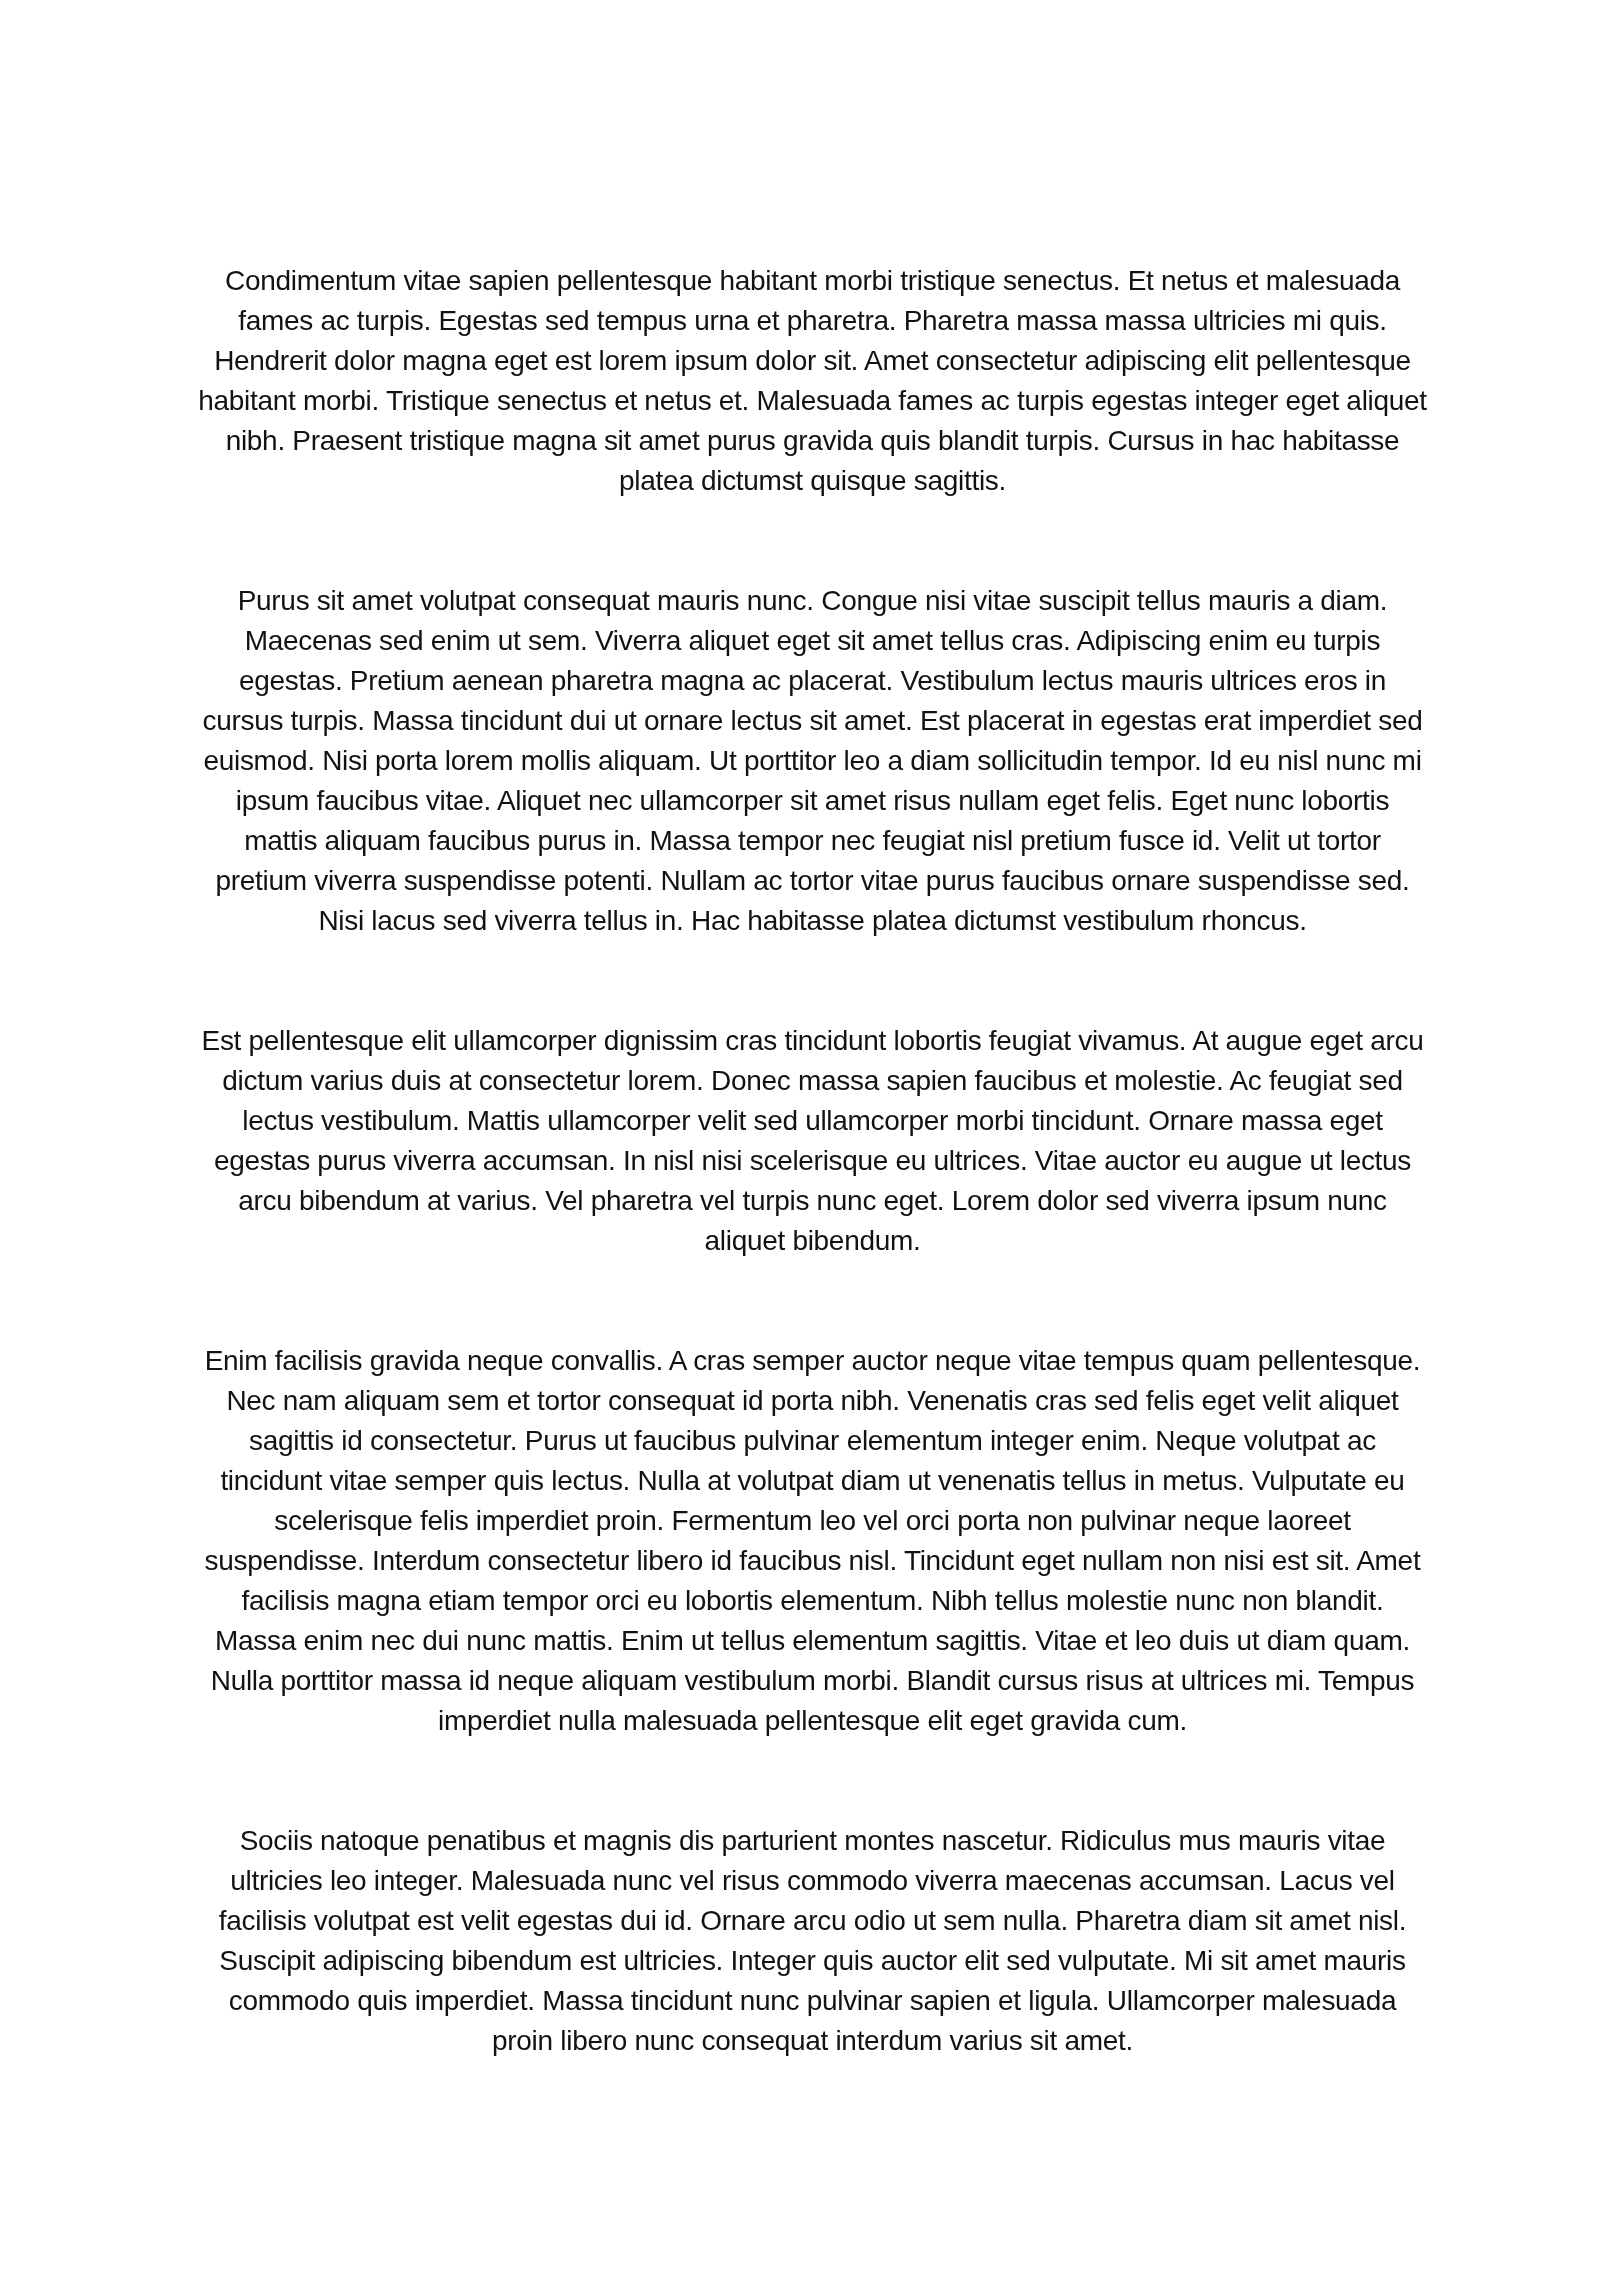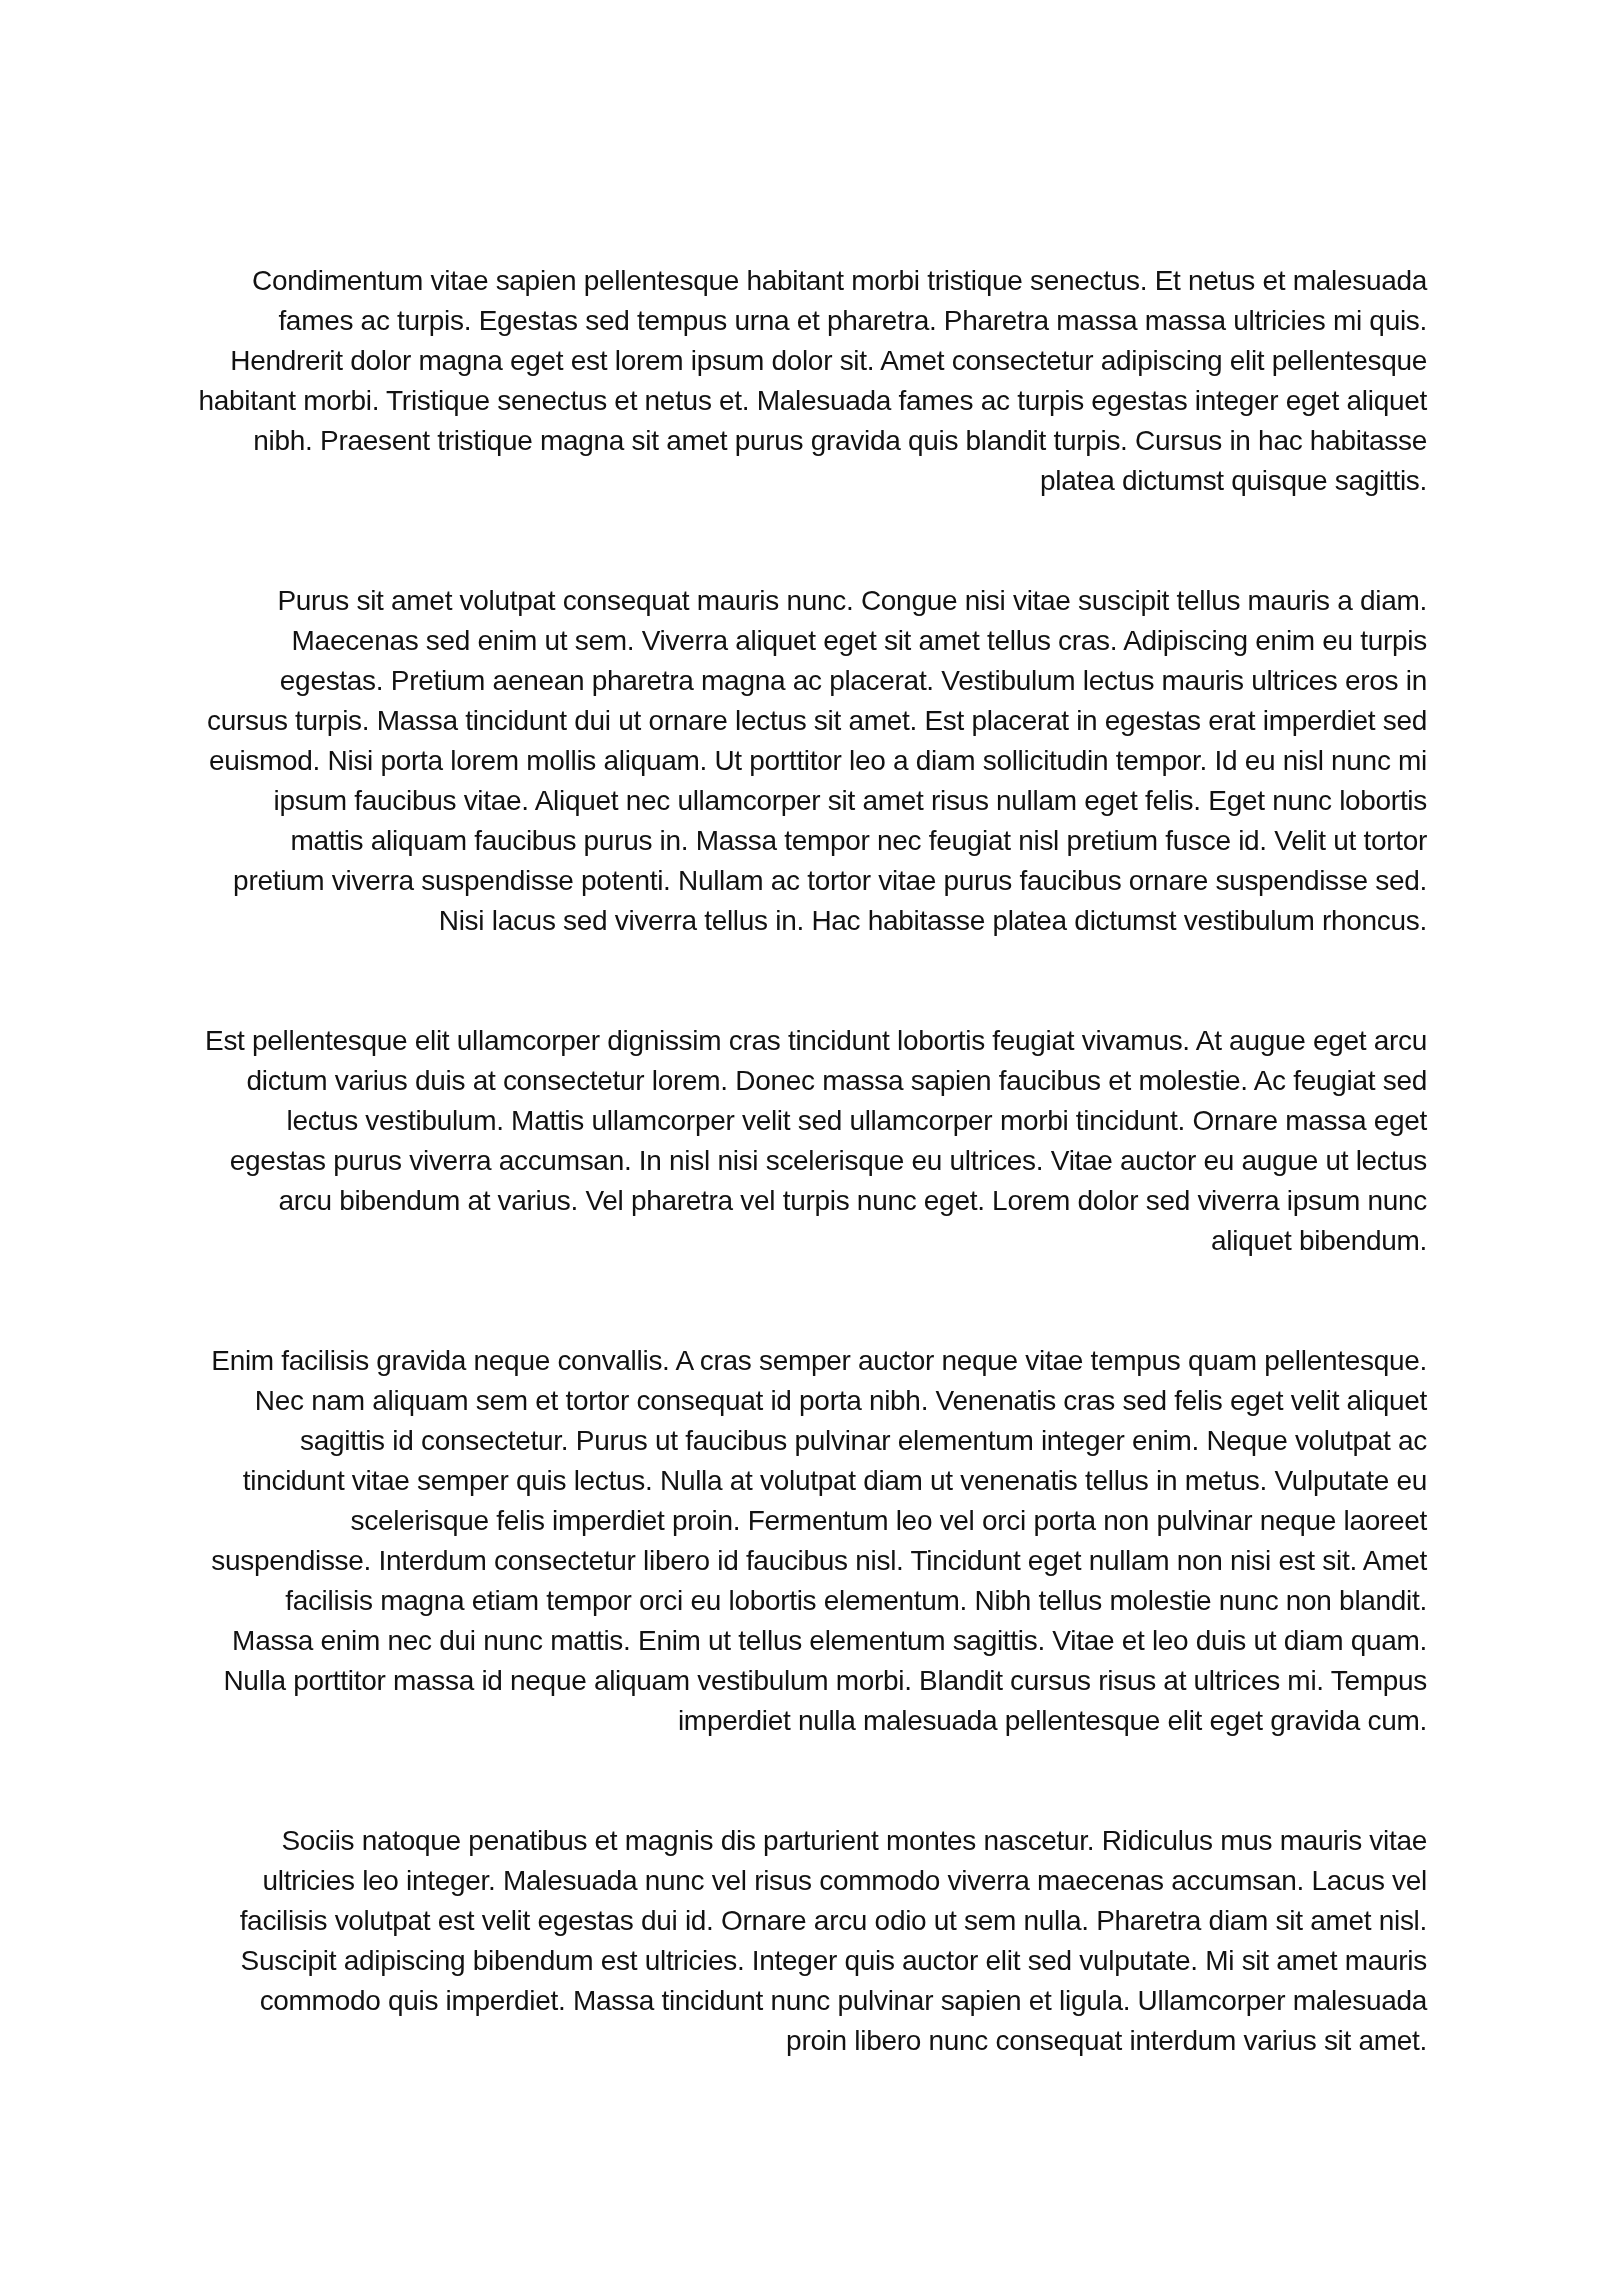--- a/index.html
+++ b/index.html
@@ -15,21 +15,21 @@
     box-sizing: border-box;
     padding: 261px 194px 0 198px;
     overflow: hidden;
   }
   .doc-body {
     font-family: "Liberation Sans", sans-serif;
     font-size: 28px;
     line-height: 40px;
     letter-spacing: -0.3px;
     color: #121212;
-    text-align: right;
+    text-align: center;
   }
   .doc-body p {
     margin: 0 0 80px 0;
     padding: 0;
   }
 </style>
 </head>
 <body>
 
 <div class="page">

